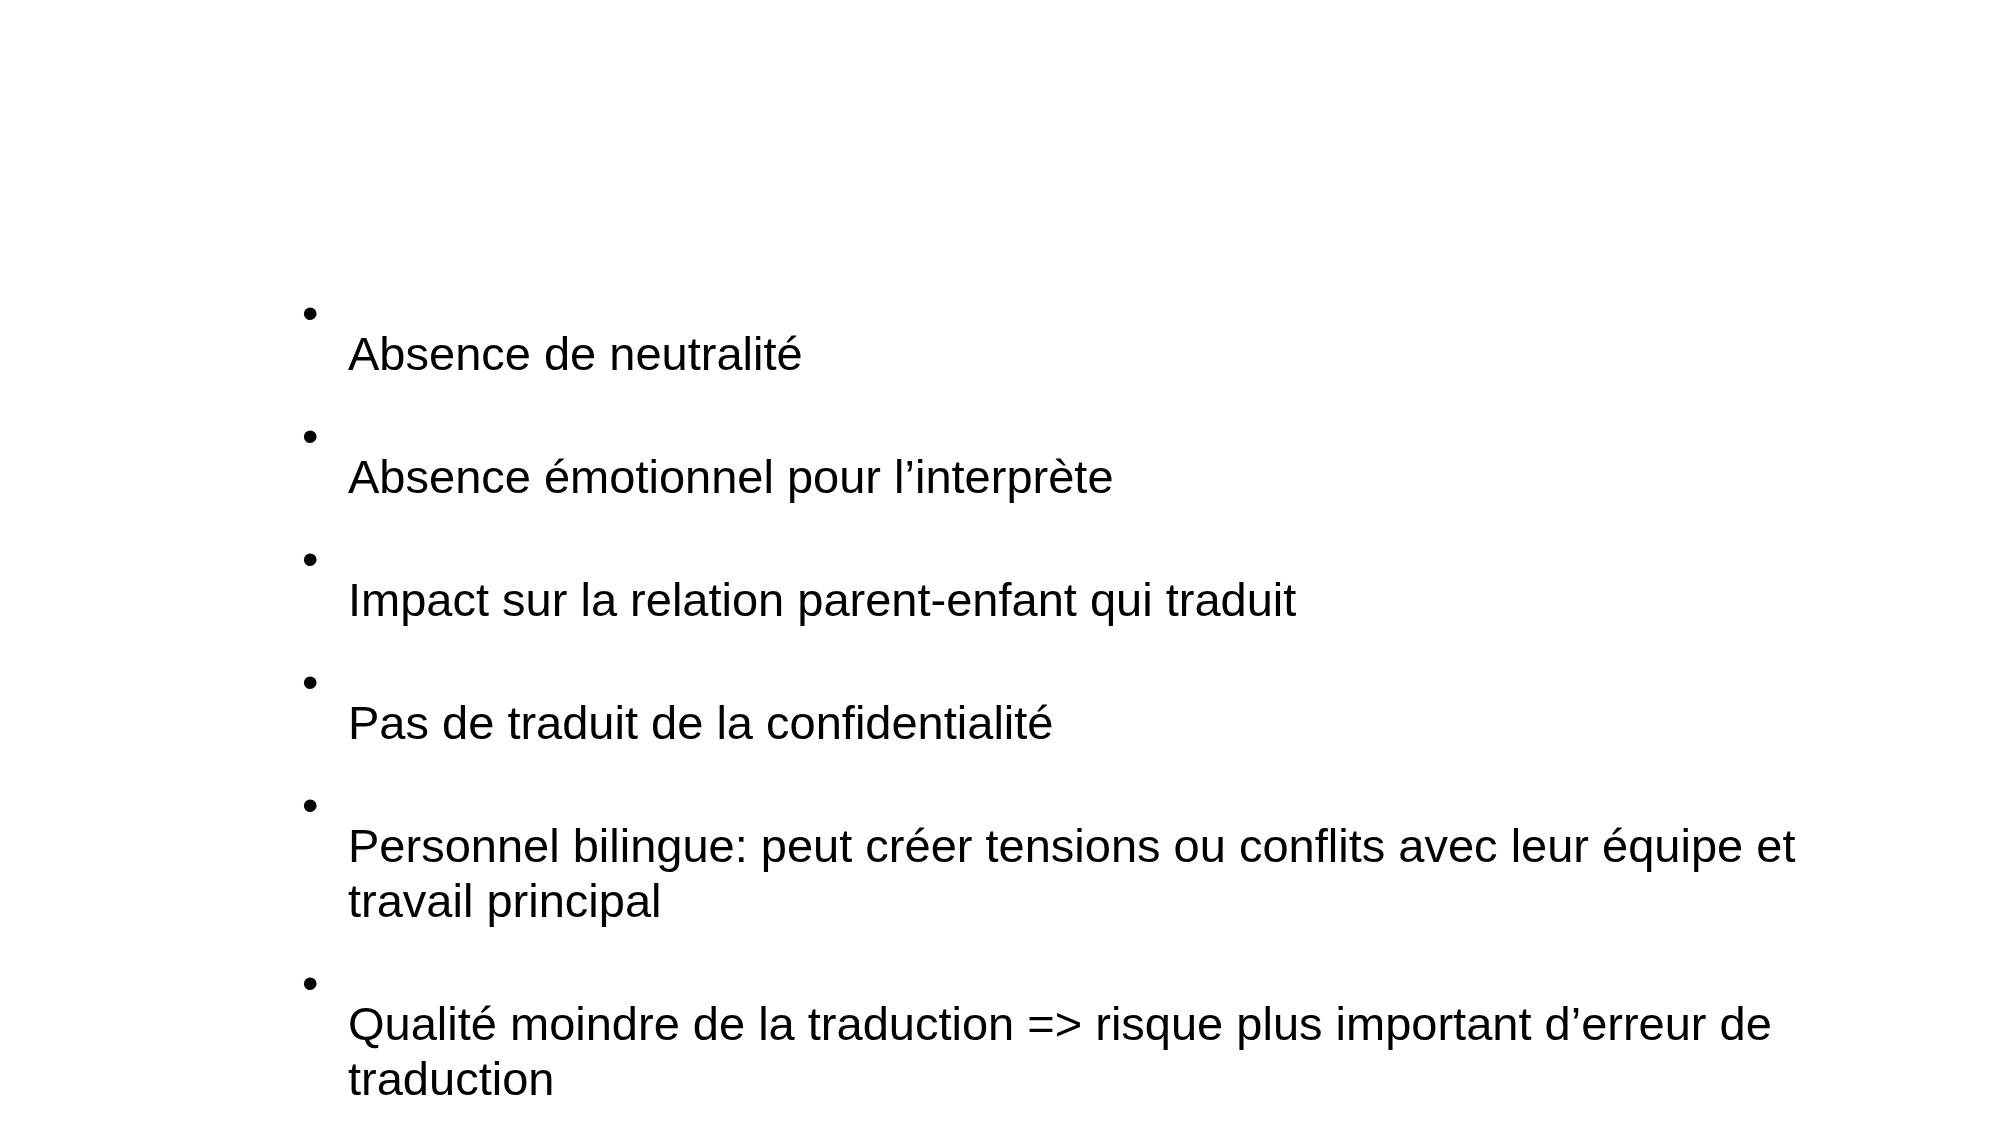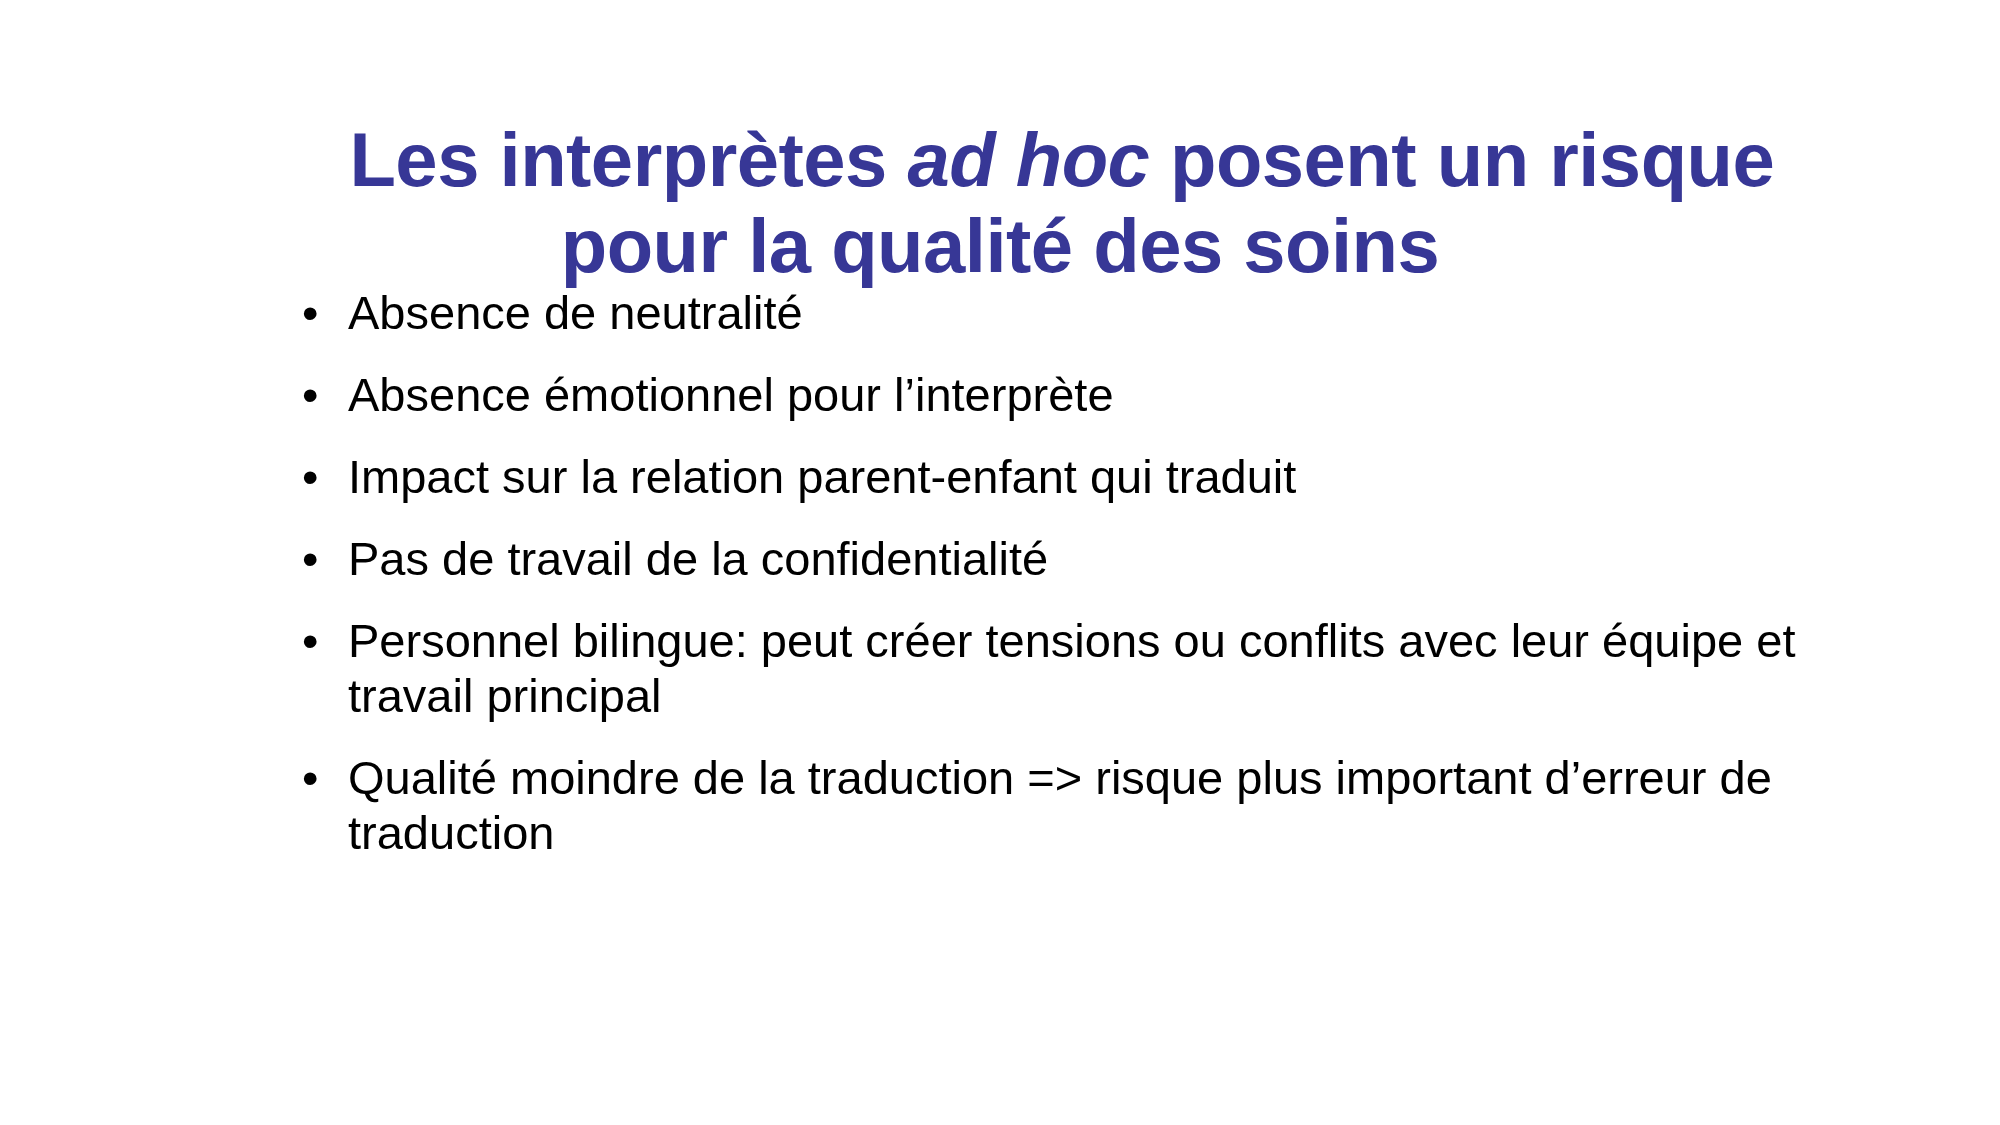--- a/index.html
+++ b/index.html
@@ -76,53 +76,49 @@
     box-sizing: border-box;
   }
 
   .bullet-text {
     flex: 1 1 auto;
     font-family: "Liberation Sans", sans-serif;
     font-size: 47px;
     line-height: 1.17;
     color: #000000;
     letter-spacing: 0px;
+    margin-top: 41px;
   }
 </style>
 </head>
 <body>
 
 <div class="slide">
 
-  <div class="title-block">
-    <h1 class="slide-title">
-      <span>Les interprètes </span><span class="em-italic">ad hoc</span><span> posent un risque pour la qualité des soins</span>
-    </h1>
-  </div>
 
   <div class="content-block">
 
     <div class="bullet-row">
       <span class="bullet-marker">•</span>
       <span class="bullet-text">Absence de neutralité</span>
     </div>
 
     <div class="bullet-row">
       <span class="bullet-marker">•</span>
       <span class="bullet-text">Absence émotionnel pour l’interprète</span>
     </div>
 
     <div class="bullet-row">
       <span class="bullet-marker">•</span>
       <span class="bullet-text">Impact sur la relation parent-enfant qui traduit</span>
     </div>
 
     <div class="bullet-row">
       <span class="bullet-marker">•</span>
-      <span class="bullet-text">Pas de travail de la confidentialité</span>
+      <span class="bullet-text">Pas de traduit de la confidentialité</span>
     </div>
 
     <div class="bullet-row">
       <span class="bullet-marker">•</span>
       <span class="bullet-text">Personnel bilingue: peut créer tensions ou conflits avec leur équipe et travail principal</span>
     </div>
 
     <div class="bullet-row">
       <span class="bullet-marker">•</span>
       <span class="bullet-text">Qualité moindre de la traduction =&gt; risque plus important d’erreur de traduction</span>

